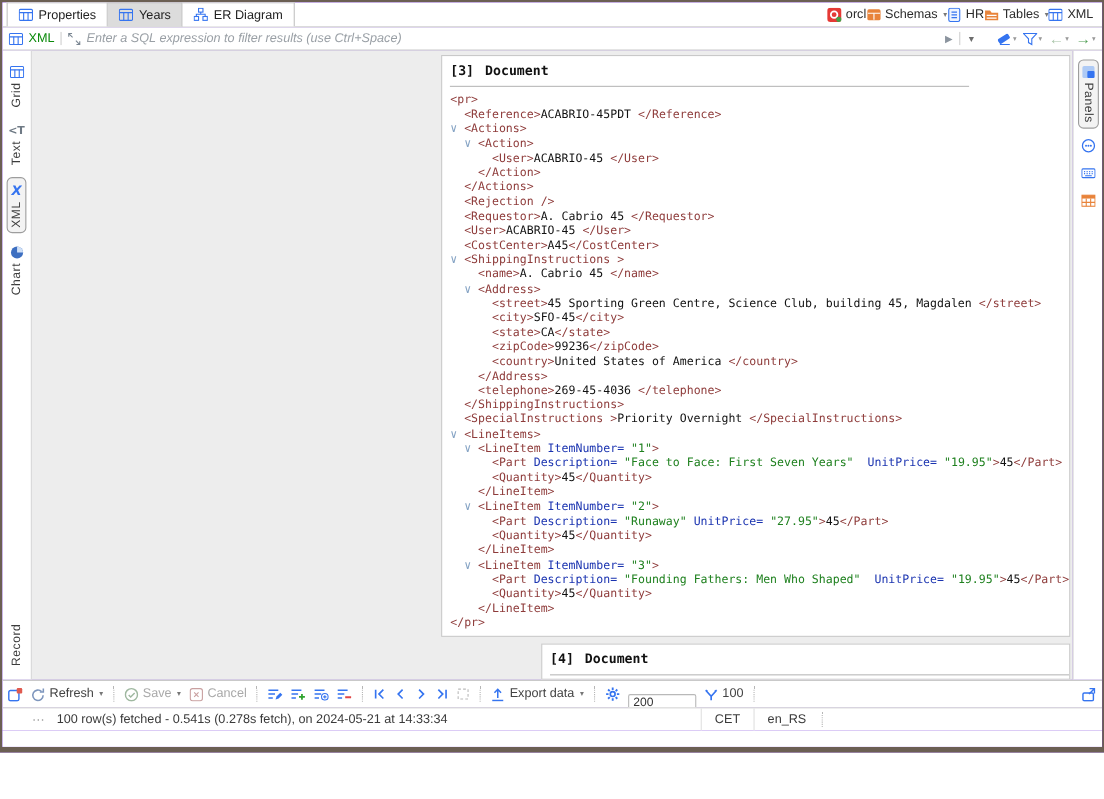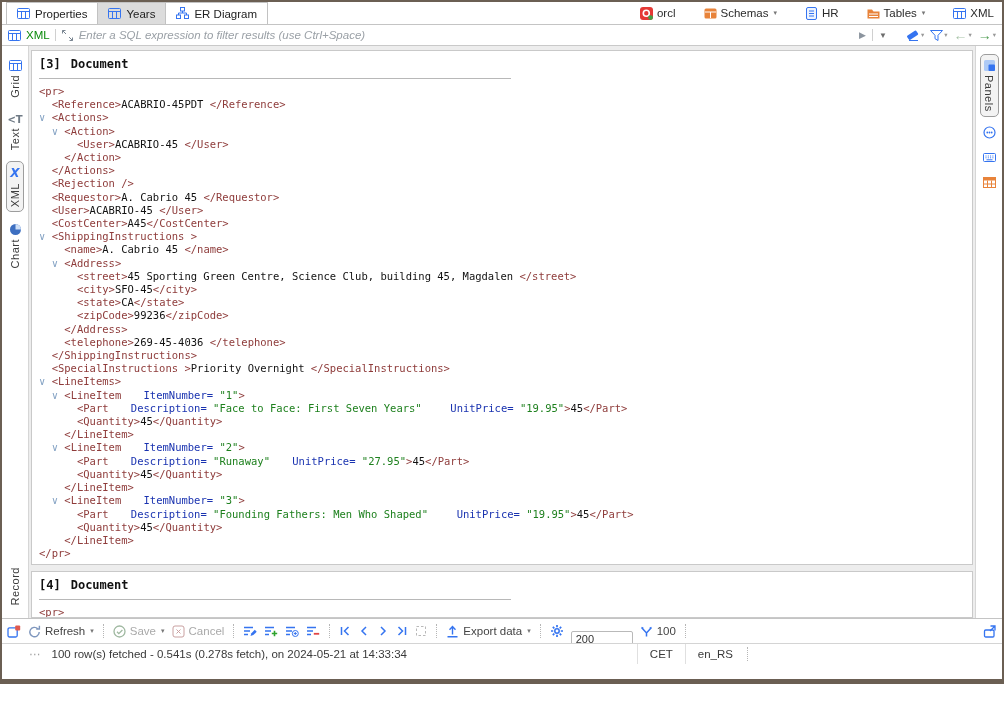--- a/index.html
+++ b/index.html
@@ -6,21 +6,21 @@
   html,body { width:1004px; height:726px; }
   body { font-family:"Liberation Sans", sans-serif; font-size:11px; color:#333; background:#fff; }
   .frame { width:1004px; height:684px; border:2px solid #6b5f53; border-bottom-width:5px; display:flex; flex-direction:column; background:#6d28d9; overflow:hidden; }
 
   
   .tabbar { height:23px; display:flex; align-items:stretch; border-bottom:1px solid #c4c4c4; background:#fff; padding-left:4px; }
   .tabs-left { display:flex; align-items:stretch; }
   .tab { display:flex; align-items:center; gap:5px; padding:0 10px; border:1px solid #c2c2c2; border-bottom:none; font-size:11.5px; color:#222; background:#fff; cursor:default; }
   .tab + .tab { border-left:none; }
   .tab.active { background:#dcdcdc; }
-  .conn { margin-left:auto; display:flex; gap:28px; padding-right:8px; }
+  .conn { margin-left:auto; display:flex; gap:0; padding-right:8px; }
   .conn-item { display:flex; align-items:center; gap:4px; color:#2b2b2b; font-size:11.5px; }
   .dd { font-size:7px; color:#777; margin-left:1px; }
 
   
   .filterbar { height:21px; display:flex; align-items:center; border-bottom:1px solid #c9c9c9; padding:0 6px; gap:5px; background:#fff; }
   .xml-label { color:#0a8a0a; font-size:11.5px; }
   .vsep { width:1px; height:12px; background:#d0d0d0; }
   .filter-input { flex:1; border:none; outline:none; font-size:11.5px; font-family:"Liberation Sans",sans-serif; color:#333; background:transparent; }
   .filter-input::placeholder { color:#9aa0a6; font-style:italic; }
   .fb-right { display:flex; align-items:center; gap:6px; }
@@ -39,29 +39,29 @@
   .vtab.sel { border-color:#9d9d9d; background:#f3f3f3; }
   .vtext-up { writing-mode:vertical-rl; transform:rotate(180deg); letter-spacing:0.5px; }
   .vtext-down { writing-mode:vertical-rl; letter-spacing:0.5px; }
   .strip .spacer { flex:1; }
   .record-label { margin-bottom:8px; color:#3c3c3c; }
   .glyph-textviewer { font:600 10px "DejaVu Sans",sans-serif; color:#6f7a85; }
   .glyph-xviewer { font:700 12px "DejaVu Sans",sans-serif; color:#3574f0; font-style:italic; }
   .ricon { margin:6px 0; }
 
   
-  .content { flex:1; min-width:0; background:#ededed; padding:4px 2px 0 2px; display:flex; flex-direction:column; overflow:hidden; }
+  .content { flex:1; min-width:0; background:#ededed; padding:4px 2px 0 2px; display:flex; flex-direction:column; overflow:hidden;align-items:flex-end; }
   .doc-card { background:#fff; border:1px solid #c9c9c9; padding:6px 0 4px 7px; overflow:hidden; }
   .doc-card + .doc-card { margin-top:6px; flex:1; }
   .doc-head { font:bold 12px "DejaVu Sans Mono",monospace; color:#111; }
   .doc-head .sp { display:inline-block; width:10px; }
   .doc-rule { height:1px; background:#b8b8b8; width:472px; margin:7px 0 6px 0; }
   .code-line { font:10.5px "DejaVu Sans Mono",monospace; line-height:13.2px; white-space:pre; color:#111; }
   .c-tag { color:#8e3b3a; }
-  .c-attr { color:#1a33b0;margin-left:16px; }
+  .c-attr { color:#1a33b0; }
   .c-val { color:#1e801e; }
   .c-txt { color:#111; }
   .c-fold { color:#85a3c4; cursor:pointer; }
 
   
   .toolbar { height:25px; border-top:1px solid #c4c4c4; display:flex; align-items:center; padding:0 6px 0 5px; gap:7px; background:#fff; }
   .tbtn { display:flex; align-items:center; gap:4px; color:#444; font-size:11.5px; }
   .tbtn.disabled { color:#a9a9a9; }
   .dsep { width:0; border-left:1px dotted #b6b6b6; height:14px; margin:0 2px; }
   .page-size { width:62px; height:17px; border:1px solid #b9b9b9; border-radius:2px; font:11px "Liberation Sans",sans-serif; padding:0 4px; color:#333;margin-top:16px; }
@@ -379,20 +379,21 @@
           <div class="code-line"><span class="c-pl">  </span><span class="c-tag">&lt;Requestor&gt;</span><span class="c-txt">A. Cabrio 45 </span><span class="c-tag">&lt;/Requestor&gt;</span></div>
           <div class="code-line"><span class="c-pl">  </span><span class="c-tag">&lt;User&gt;</span><span class="c-txt">ACABRIO-45 </span><span class="c-tag">&lt;/User&gt;</span></div>
           <div class="code-line"><span class="c-pl">  </span><span class="c-tag">&lt;CostCenter&gt;</span><span class="c-txt">A45</span><span class="c-tag">&lt;/CostCenter&gt;</span></div>
           <div class="code-line"><span class="c-fold">∨ </span><span class="c-tag">&lt;ShippingInstructions &gt;</span></div>
           <div class="code-line"><span class="c-pl">    </span><span class="c-tag">&lt;name&gt;</span><span class="c-txt">A. Cabrio 45 </span><span class="c-tag">&lt;/name&gt;</span></div>
           <div class="code-line"><span class="c-pl">  </span><span class="c-fold">∨ </span><span class="c-tag">&lt;Address&gt;</span></div>
           <div class="code-line"><span class="c-pl">      </span><span class="c-tag">&lt;street&gt;</span><span class="c-txt">45 Sporting Green Centre, Science Club, building 45, Magdalen </span><span class="c-tag">&lt;/street&gt;</span></div>
           <div class="code-line"><span class="c-pl">      </span><span class="c-tag">&lt;city&gt;</span><span class="c-txt">SFO-45</span><span class="c-tag">&lt;/city&gt;</span></div>
           <div class="code-line"><span class="c-pl">      </span><span class="c-tag">&lt;state&gt;</span><span class="c-txt">CA</span><span class="c-tag">&lt;/state&gt;</span></div>
           <div class="code-line"><span class="c-pl">      </span><span class="c-tag">&lt;zipCode&gt;</span><span class="c-txt">99236</span><span class="c-tag">&lt;/zipCode&gt;</span></div>
+          <div class="code-line"><span class="c-pl">      </span><span class="c-tag">&lt;country&gt;</span><span class="c-txt">United States of America </span><span class="c-tag">&lt;/country&gt;</span></div>
           <div class="code-line"><span class="c-pl">    </span><span class="c-tag">&lt;/Address&gt;</span></div>
           <div class="code-line"><span class="c-pl">    </span><span class="c-tag">&lt;telephone&gt;</span><span class="c-txt">269-45-4036 </span><span class="c-tag">&lt;/telephone&gt;</span></div>
           <div class="code-line"><span class="c-pl">  </span><span class="c-tag">&lt;/ShippingInstructions&gt;</span></div>
           <div class="code-line"><span class="c-pl">  </span><span class="c-tag">&lt;SpecialInstructions &gt;</span><span class="c-txt">Priority Overnight </span><span class="c-tag">&lt;/SpecialInstructions&gt;</span></div>
           <div class="code-line"><span class="c-fold">∨ </span><span class="c-tag">&lt;LineItems&gt;</span></div>
           <div class="code-line"><span class="c-pl">  </span><span class="c-fold">∨ </span><span class="c-tag">&lt;LineItem</span><span class="c-attr"> ItemNumber= </span><span class="c-val">"1"</span><span class="c-tag">&gt;</span></div>
           <div class="code-line"><span class="c-pl">      </span><span class="c-tag">&lt;Part</span><span class="c-attr"> Description= </span><span class="c-val">"Face to Face: First Seven Years"</span><span class="c-attr">  UnitPrice= </span><span class="c-val">"19.95"</span><span class="c-tag">&gt;</span><span class="c-txt">45</span><span class="c-tag">&lt;/Part&gt;</span></div>
           <div class="code-line"><span class="c-pl">      </span><span class="c-tag">&lt;Quantity&gt;</span><span class="c-txt">45</span><span class="c-tag">&lt;/Quantity&gt;</span></div>
           <div class="code-line"><span class="c-pl">    </span><span class="c-tag">&lt;/LineItem&gt;</span></div>
           <div class="code-line"><span class="c-pl">  </span><span class="c-fold">∨ </span><span class="c-tag">&lt;LineItem</span><span class="c-attr"> ItemNumber= </span><span class="c-val">"2"</span><span class="c-tag">&gt;</span></div>

